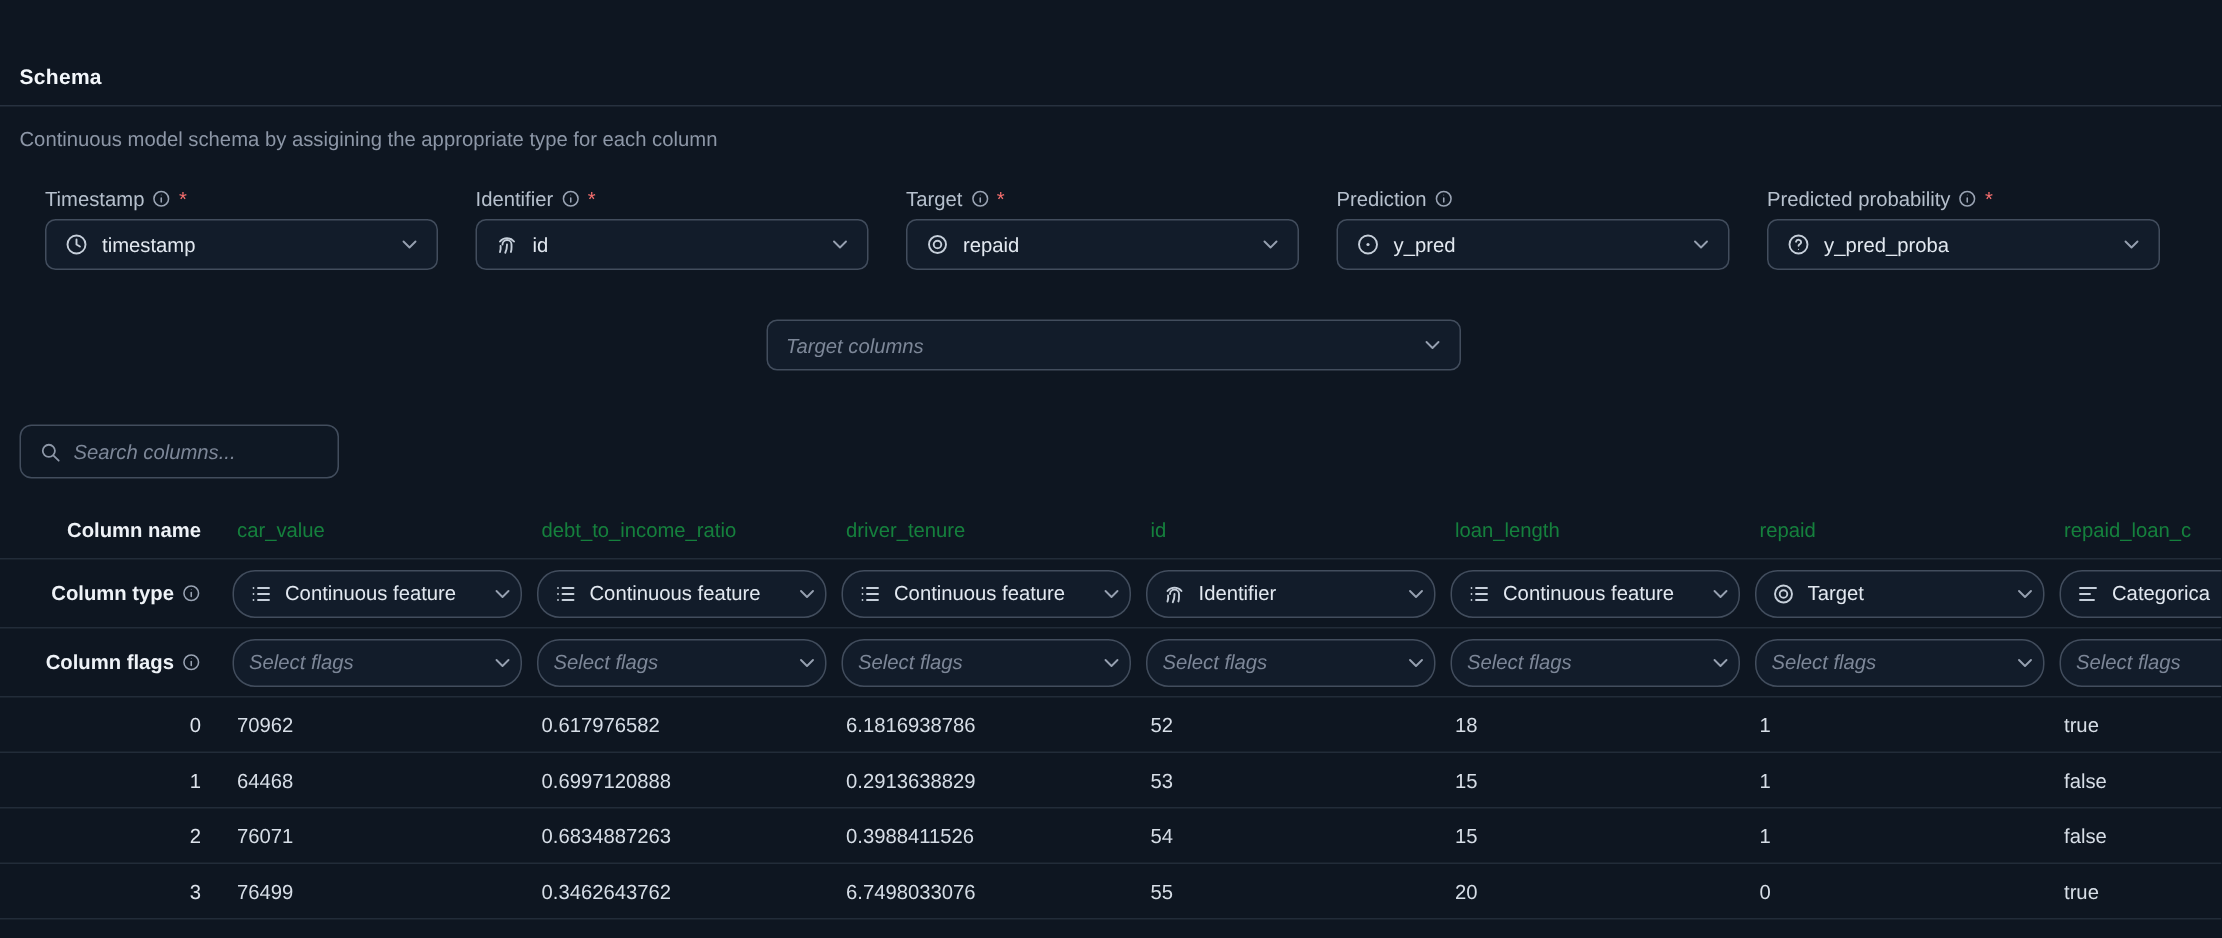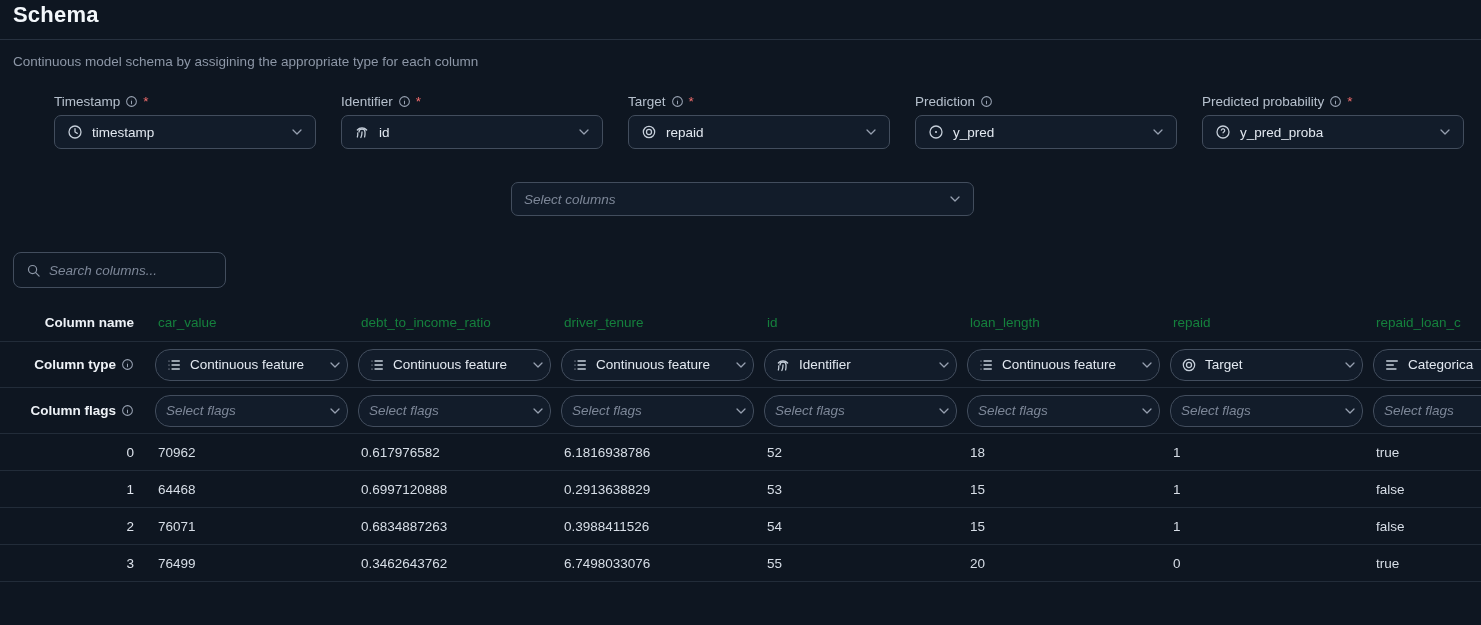--- a/index.html
+++ b/index.html
@@ -2,25 +2,25 @@
 <html><head>
 <meta charset="utf-8">
 <style>
   * { box-sizing: border-box; margin: 0; padding: 0; }
   html, body { width: 1481px; height: 625px; overflow: hidden; }
   body {
     background: #0e1621;
     color: #dce3ec;
     font-family: "Liberation Sans", "DejaVu Sans", sans-serif;
   }
-  .title { font-size: 22px; font-weight: 700; color: #f3f7fb; padding: 2px 13px 11px; letter-spacing: .2px; }
+  .title { font-size: 14px; font-weight: 700; color: #f3f7fb; padding: 19px 13px 11px; letter-spacing: .2px; margin-top: 24px; }
   .divider { border-bottom: 1px solid #27313f; }
   .subtitle { margin: 14px 13px 0; font-size: 13.5px; color: #8d97a7; }
 
-  .selectors { margin: 24px 0 0 54px; display: flex; gap: 25px; }
+  .selectors { margin: 24px 0 0 30px; display: flex; gap: 25px; }
   .sel-group { width: 262px; flex: none; }
   .sel-group.wide { width: 463px; }
   .sel-label { display: flex; align-items: center; gap: 5px; height: 16px; margin-bottom: 6px; font-size: 13.5px; color: #b6c0cd; }
   .req { color: #f26d6d; font-size: 13.5px; }
   .select {
     display: flex; align-items: center; gap: 9px;
     height: 34px; padding: 0 10px 0 12px;
     border: 1px solid #424d5d; border-radius: 7px;
     background: #121c2a; cursor: pointer;
   }
@@ -211,21 +211,21 @@
               <path d="M6 9l6 6 6-6"></path>
             </svg>
           </span>
       </div>
     </div>
   </div>
 
   <div class="segment-row">
     <div class="sel-group wide">
       <div class="select">
-        <span class="sel-text placeholder">Select columns</span>
+        <span class="sel-text placeholder">Target columns</span>
         <span class="chev">
             <svg viewBox="0 0 24 24" fill="none" stroke="currentColor" stroke-width="1.9" stroke-linecap="round" stroke-linejoin="round">
               <path d="M6 9l6 6 6-6"></path>
             </svg>
           </span>
       </div>
     </div>
   </div>
 
   <div class="search">

